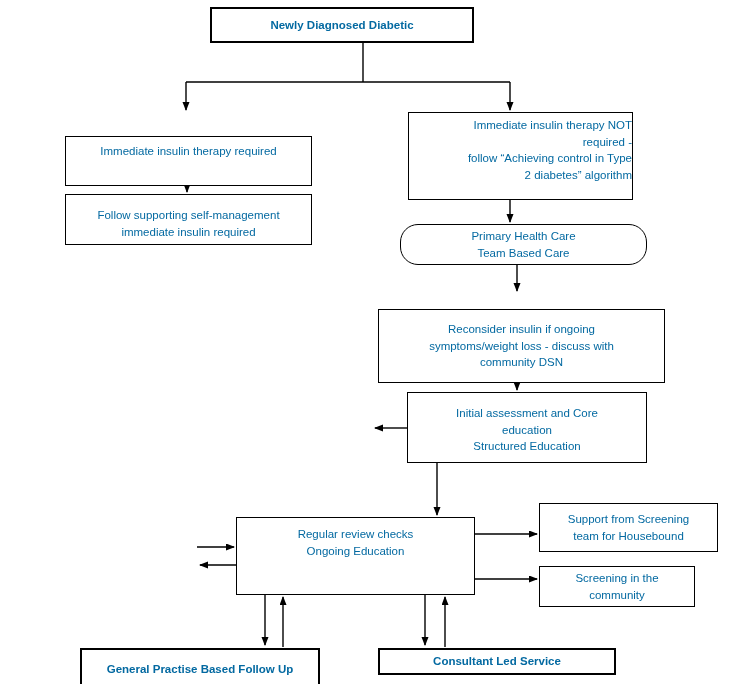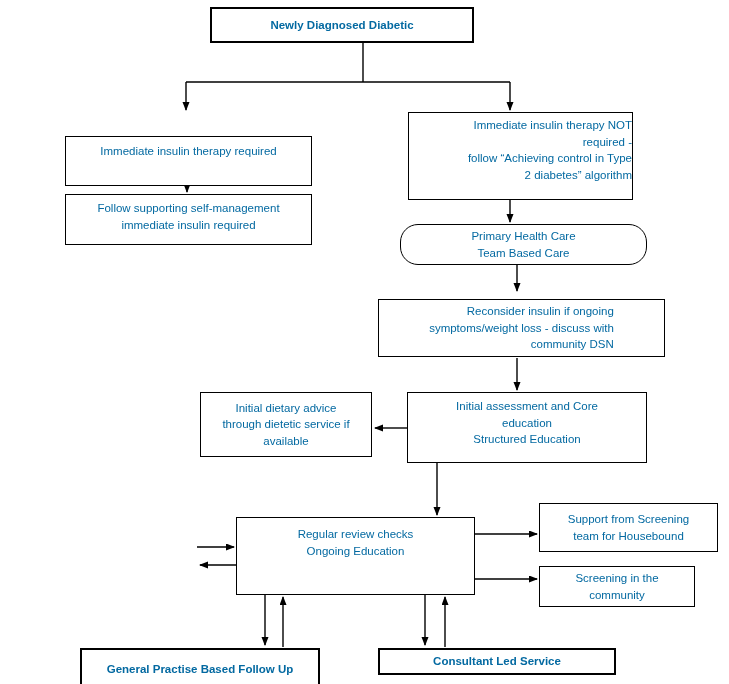--- a/index.html
+++ b/index.html
@@ -34,21 +34,21 @@
     text-align: center;
     white-space: pre-line;
   }
   .node.heavy { border-width: 2px; }
   .node.bold  { font-weight: bold; }
   .v-center {
     display: flex;
     align-items: center;
     justify-content: center;
   }
-  .v-top { padding-top: 5px; }
+  .v-top { padding-top: 12px; }
   .pt4  { padding-top: 4px; }
   .pt6  { padding-top: 6px; }
   .pt8  { padding-top: 8px; }
   .pt9  { padding-top: 9px; }
 </style>
 </head>
 <body>
 
 <div class="canvas">
 
@@ -95,27 +95,24 @@
 immediate insulin required</div>
 
   <div class="node v-top pt4" style="left:408px; top:112px; width:225px; height:88px;text-align:right;">Immediate insulin therapy NOT
 required -
 follow “Achieving control in Type
 2 diabetes” algorithm</div>
 
   <div class="node v-center" style="left:400px; top:224px; width:247px; height:41px;border-radius:18px;">Primary Health Care
 Team Based Care</div>
 
-  <div class="node v-center" style="left:378px; top:299px; width:287px; height:58px;text-align:right;">Reconsider insulin if ongoing
+  <div class="node v-center" style="left:378px; top:309px; width:287px; height:74px;">Reconsider insulin if ongoing
 symptoms/weight loss - discuss with
 community DSN</div>
 
-  <div class="node v-center" style="left:200px; top:392px; width:172px; height:65px;">Initial dietary advice
-through dietetic service if
-available</div>
 
   <div class="node v-top" style="left:407px; top:392px; width:240px; height:71px;">Initial assessment and Core
 education
 Structured Education</div>
 
   <div class="node v-top pt8" style="left:236px; top:517px; width:239px; height:78px;">Regular review checks
 Ongoing Education</div>
 
 
   <div class="node v-center" style="left:539px; top:503px; width:179px; height:49px;">Support from Screening

